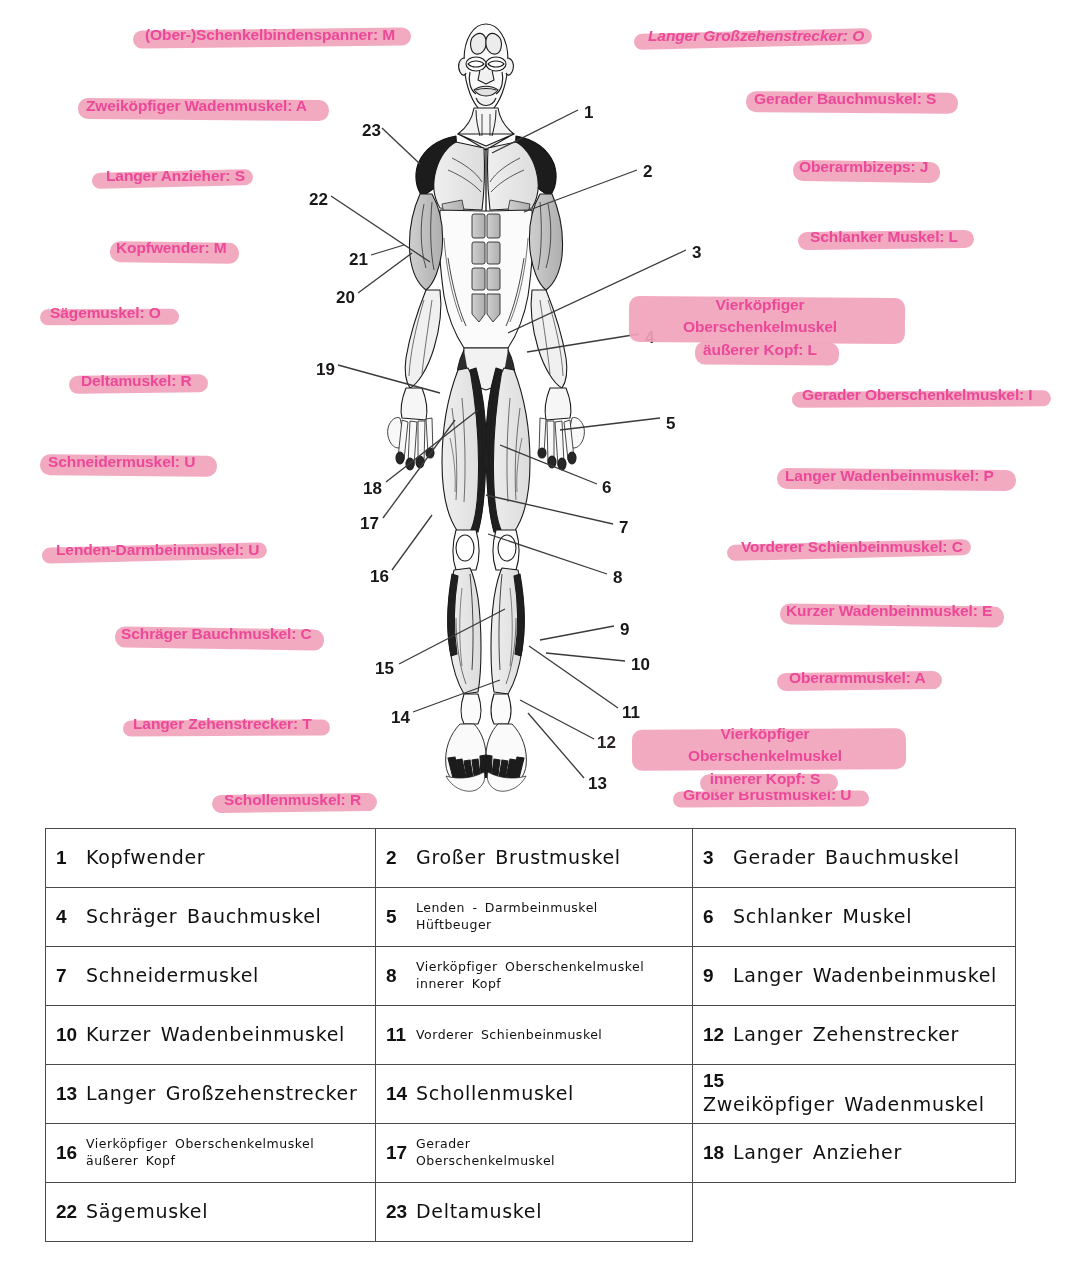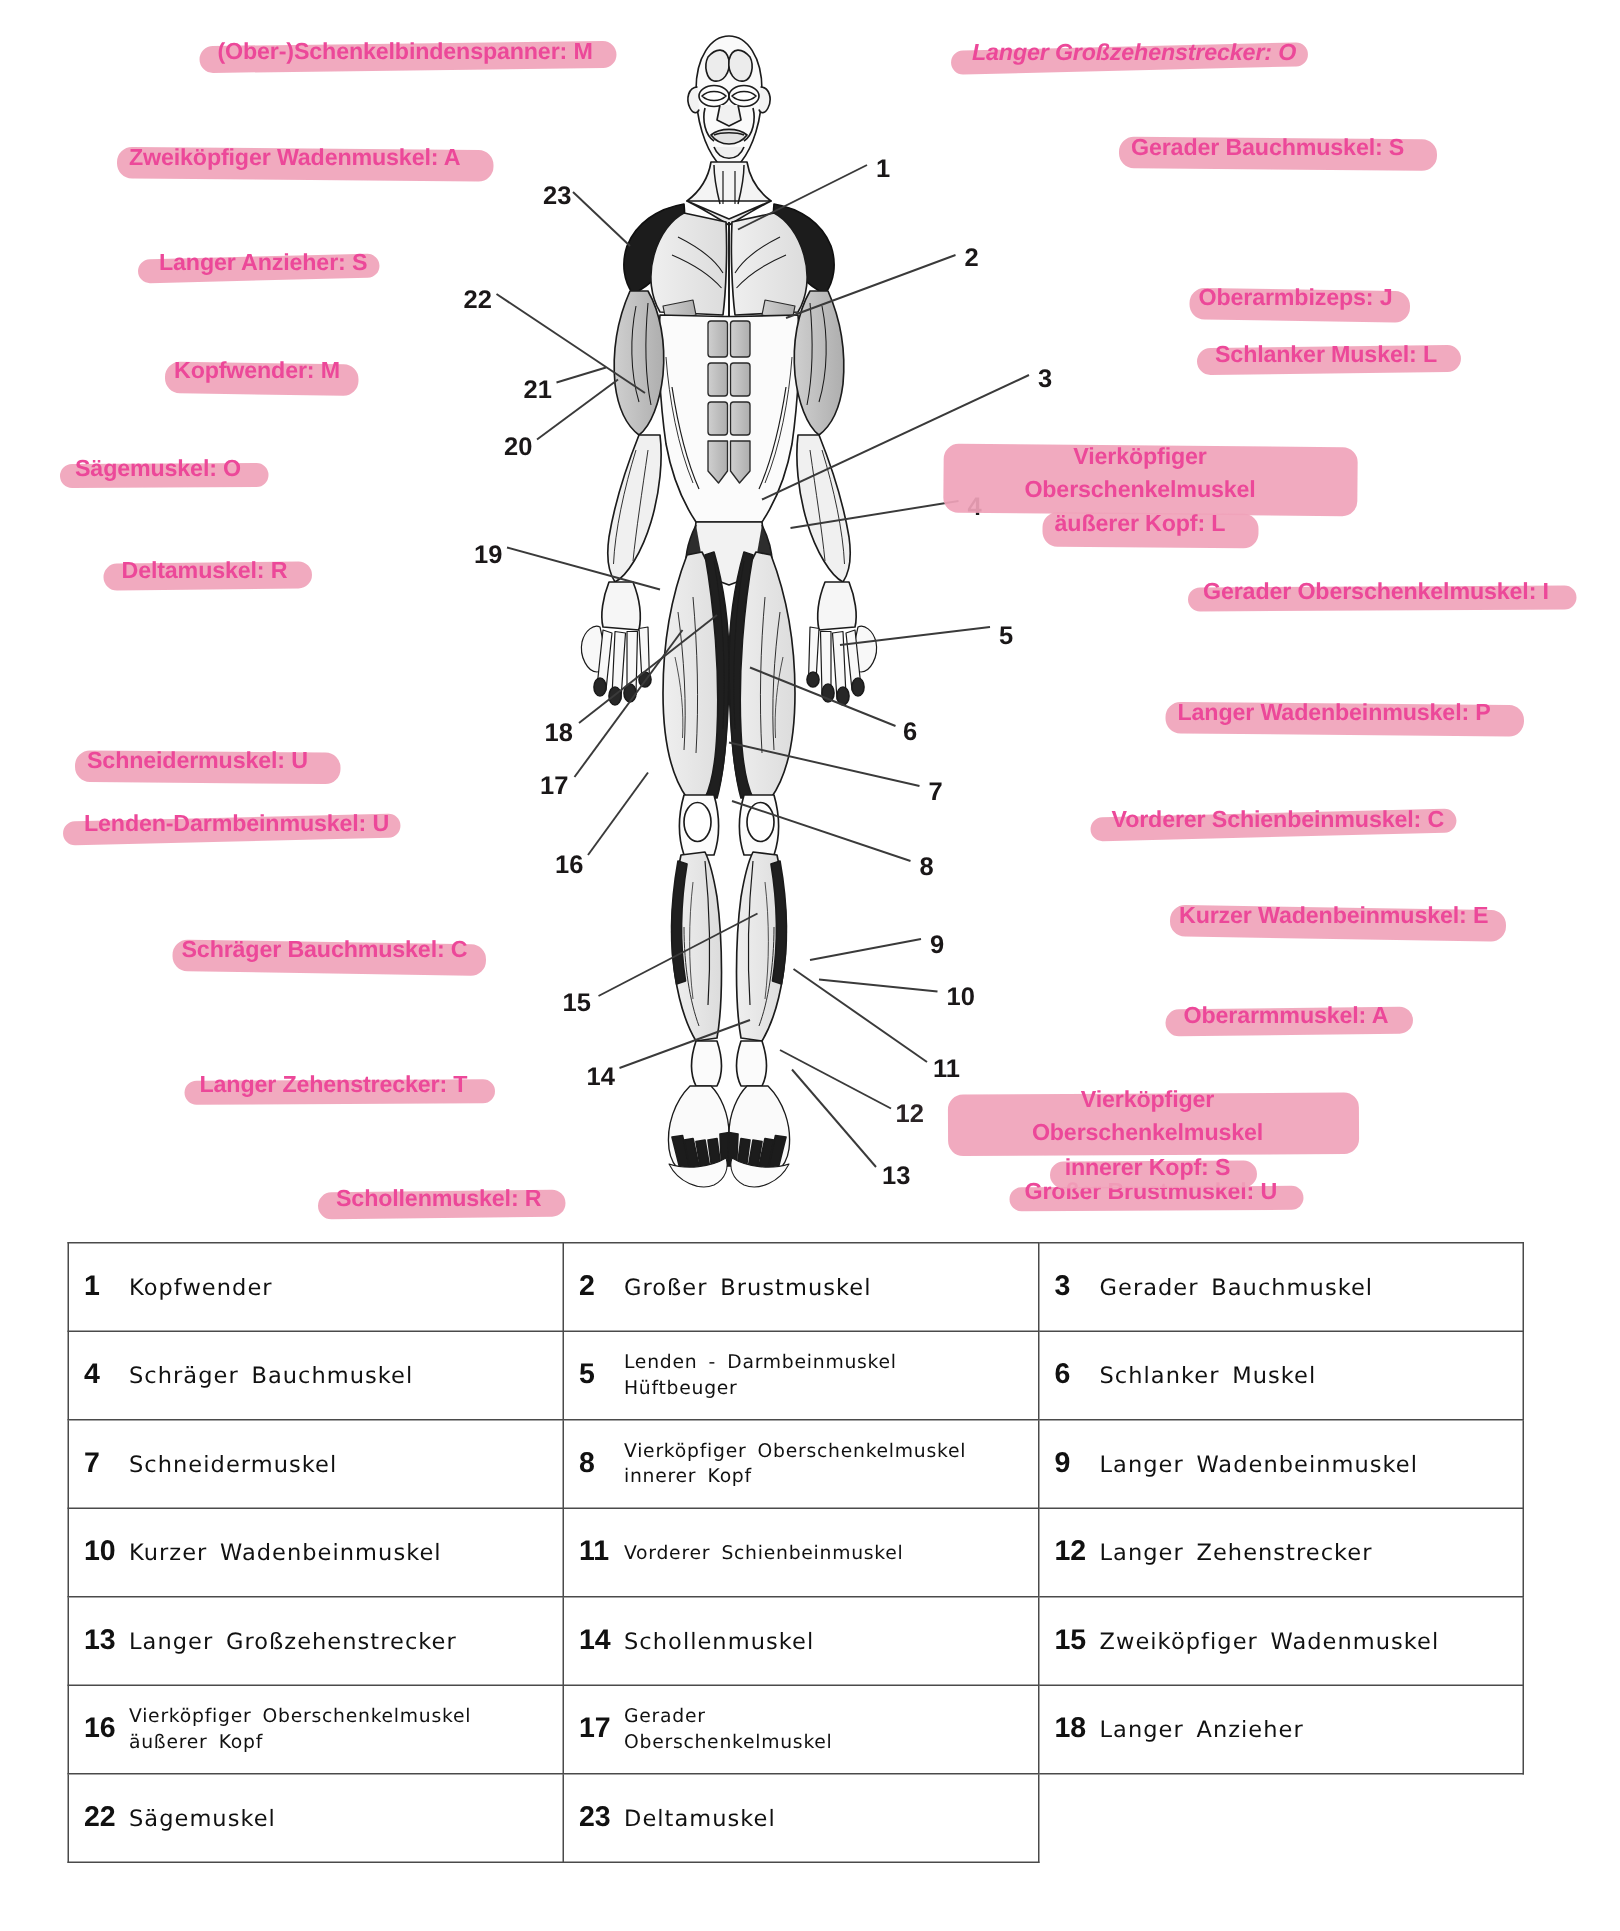--- a/index.html
+++ b/index.html
@@ -111,21 +111,21 @@
     display: inline-block;
     font-size: 19px;
     font-weight: 700;
     width: 30px;
     vertical-align: middle;
     font-family: "Liberation Sans", sans-serif;
   }
   .celltxt {
     display: inline-block;
     vertical-align: middle;
-    font-size: 15px;
+    font-size: 19px;
     letter-spacing: 0.7px;
     word-spacing: 3px;
     line-height: 1.35;
   }
   .celltxt.sm { font-size: 12.5px; letter-spacing: .5px; }
   .celltxt .l2 { display: block; }
   .celltxt .l2.ind { padding-left: 34px; }
 </style>
 </head>
 <body>
@@ -393,28 +393,28 @@
     <span class="cnum" style="left: 362px; top: 121px; position: absolute;">23</span>
   </div>
 
 <div id="label-layer">
     <div class="label sw1" style="left: 143px; top: 25px;"><span class="hl">(Ober-)Schenkelbindenspanner: M</span></div>
     <div class="label sw2" style="left: 84px; top: 96px;"><span class="hl">Zweiköpfiger Wadenmuskel: A</span></div>
     <div class="label sw3" style="left: 104px; top: 166px;"><span class="hl">Langer Anzieher: S</span></div>
     <div class="label sw4" style="left: 70px; top: 238px; margin-left: 44px;"><span class="hl">Kopfwender: M</span></div>
     <div class="label sw5" style="left: 48px; top: 303px;"><span class="hl">Sägemuskel: O</span></div>
     <div class="label sw1" style="left: 79px; top: 371px;"><span class="hl">Deltamuskel: R</span></div>
-    <div class="label sw2" style="left: 56px; top: 452px; margin-top: 46px;"><span class="hl">Schneidermuskel: U</span></div>
+    <div class="label sw2" style="left: 46px; top: 452px;"><span class="hl">Schneidermuskel: U</span></div>
     <div class="label sw3" style="left: 54px; top: 540px;"><span class="hl">Lenden-Darmbeinmuskel: U</span></div>
     <div class="label sw4" style="left: 95px; top: 624px; margin-left: 24px;"><span class="hl">Schräger Bauchmuskel: C</span></div>
     <div class="label sw5" style="left: 131px; top: 714px;"><span class="hl">Langer Zehenstrecker: T</span></div>
     <div class="label sw1" style="left: 222px; top: 790px;"><span class="hl">Schollenmuskel: R</span></div>
     <div class="label sw3" style="left: 646px; top: 26px; font-style: italic;"><span class="hl">Langer Großzehenstrecker: O</span></div>
     <div class="label sw2" style="left: 752px; top: 89px;"><span class="hl">Gerader Bauchmuskel: S</span></div>
-    <div class="label sw4" style="left: 797px; top: 157px; margin-top: 32px;"><span class="hl">Oberarmbizeps: J</span></div>
+    <div class="label sw4" style="left: 797px; top: 157px;"><span class="hl">Oberarmbizeps: J</span></div>
     <div class="label sw1" style="left: 808px; top: 227px;"><span class="hl">Schlanker Muskel: L</span></div>
     <div class="label sw5" style="left: 800px; top: 385px;"><span class="hl">Gerader Oberschenkelmuskel: I</span></div>
     <div class="label sw2" style="left: 783px; top: 466px;"><span class="hl">Langer Wadenbeinmuskel: P</span></div>
     <div class="label sw3" style="left: 739px; top: 537px;"><span class="hl">Vorderer Schienbeinmuskel: C</span></div>
     <div class="label sw4" style="left: 784px; top: 601px;"><span class="hl">Kurzer Wadenbeinmuskel: E</span></div>
     <div class="label sw1" style="left: 787px; top: 668px;"><span class="hl">Oberarmmuskel: A</span></div>
     <div class="label sw5" style="left: 681px; top: 785px;"><span class="hl">Großer Brustmuskel: U</span></div>
     <div class="label two-line sw2" style="left: 760px; top: 294px; width: 250px; margin-left: -125px;">
       <div><span class="hl">Vierköpfiger Oberschenkelmuskel</span></div>
       <div><span class="hl">äußerer Kopf: L</span></div>

